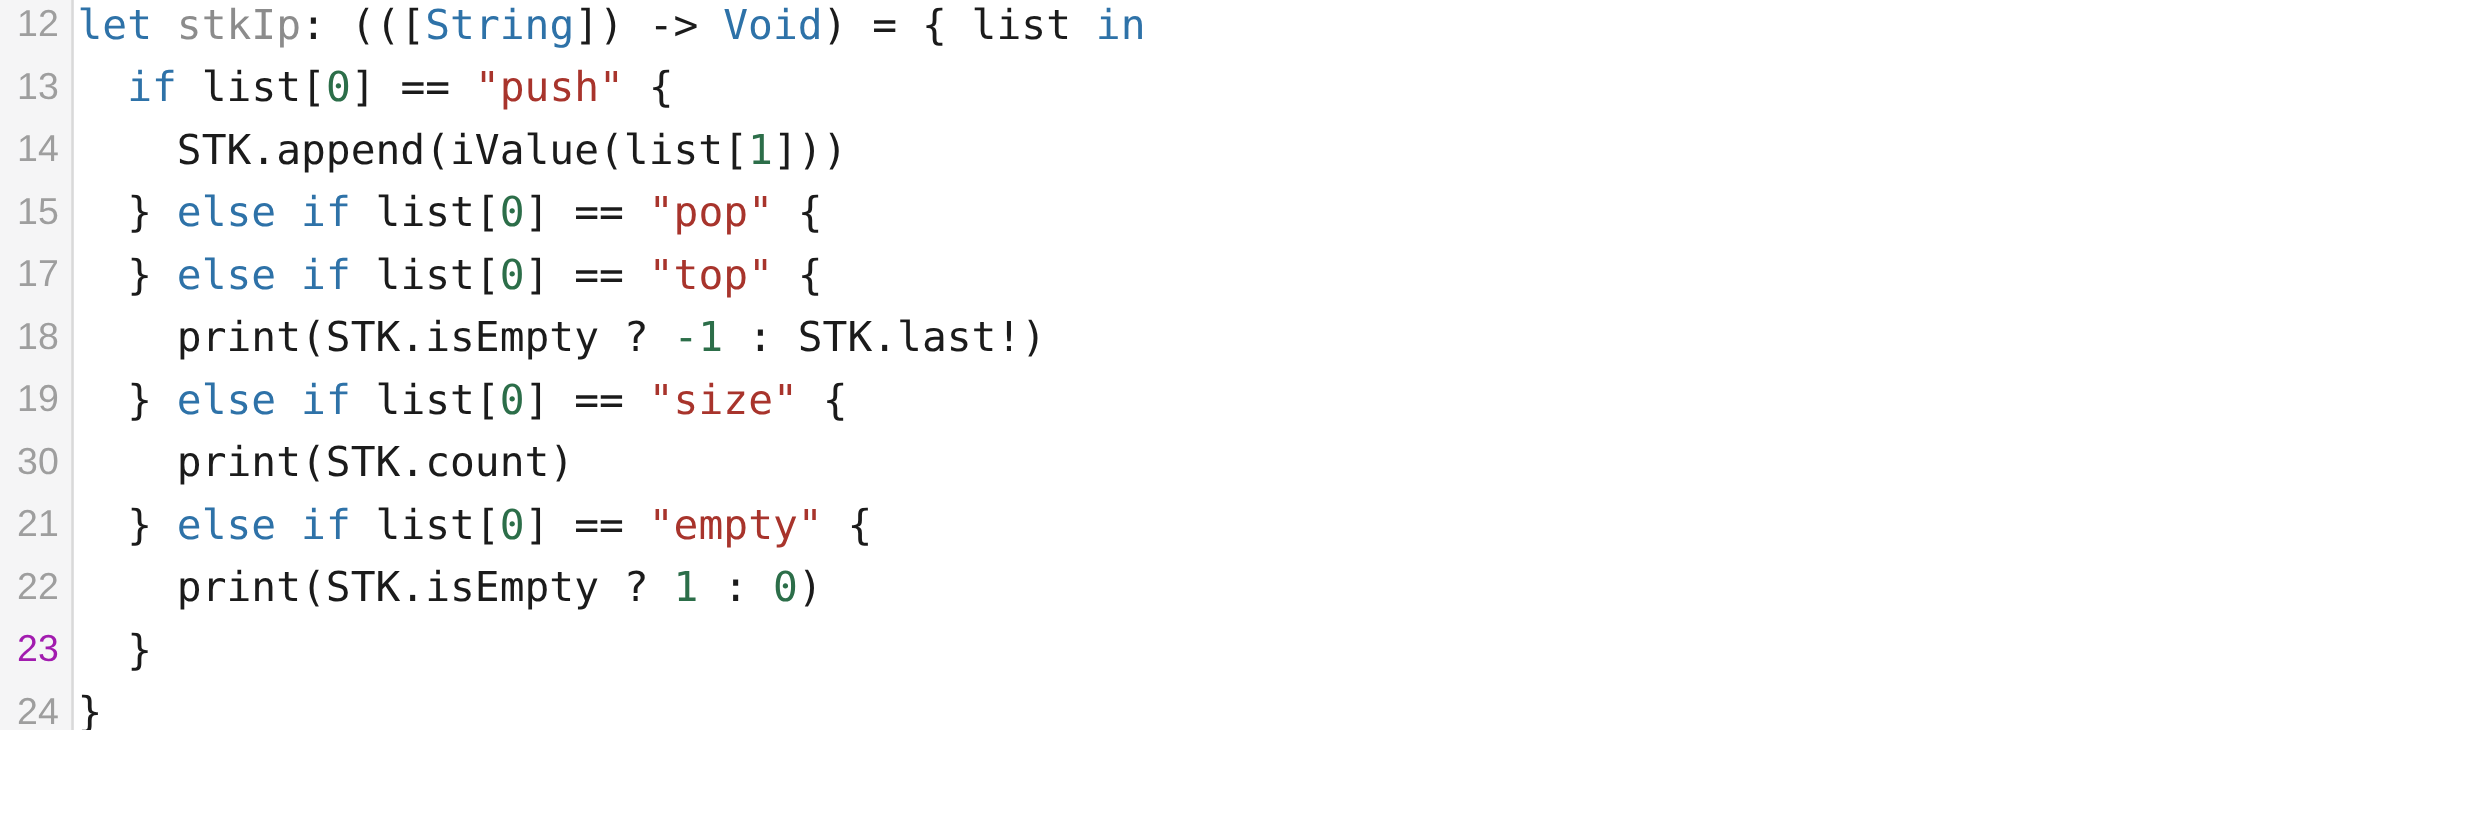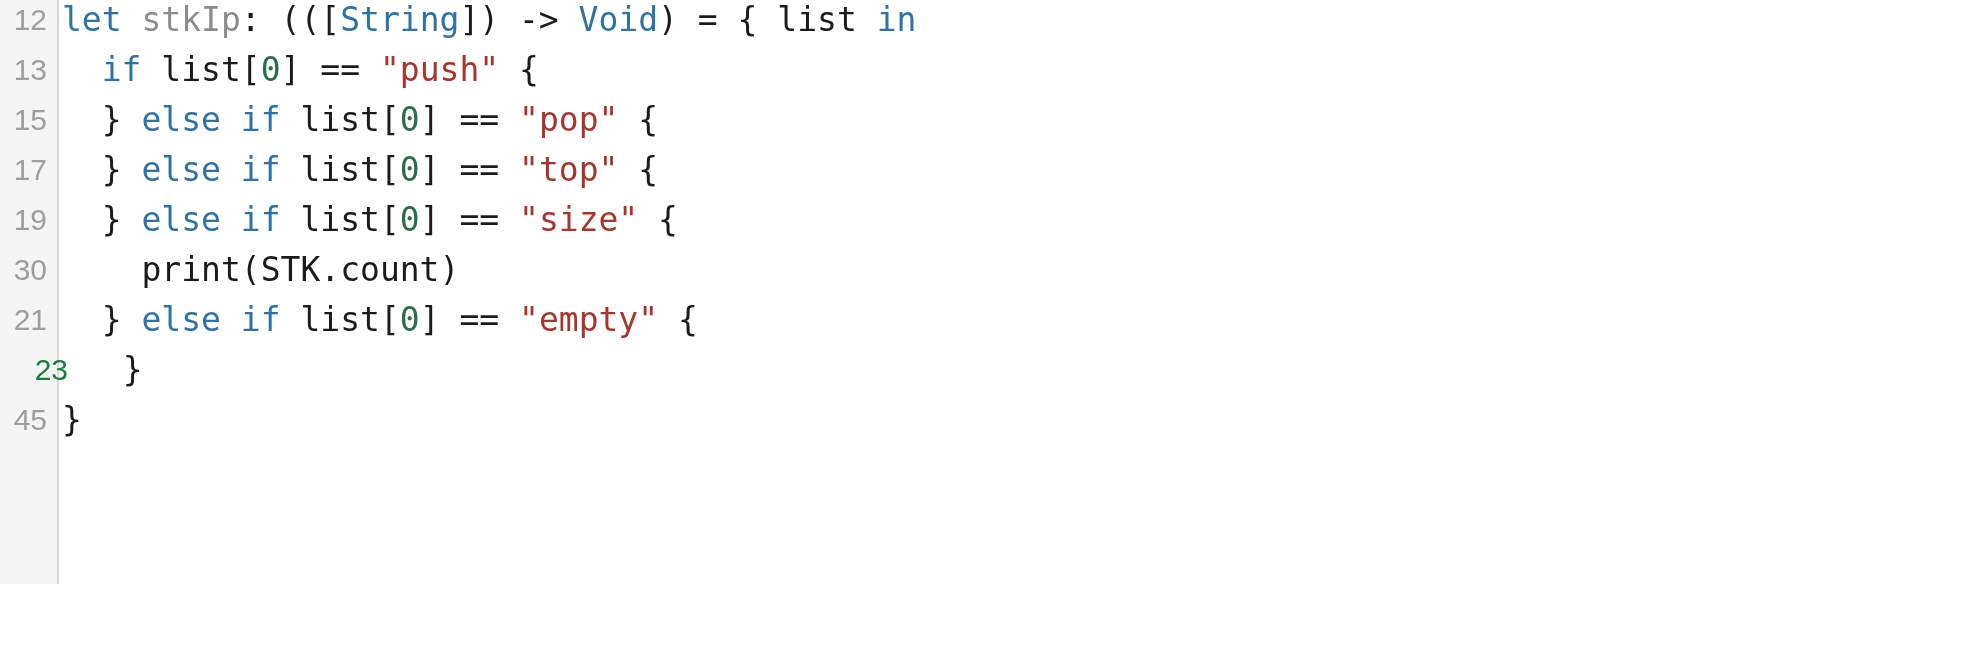--- a/index.html
+++ b/index.html
@@ -55,21 +55,24 @@
   }
 </style>
 </head>
 <body>
 
 <div class="editor">
   <div class="gutter-bg"></div>
   <div class="lines">
       <div class="line"><span class="ln" style="color: rgb(158, 158, 158);">12</span><span class="code"><span style="color: rgb(46, 114, 168);">let</span><span style="color: rgb(27, 27, 27);"> </span><span style="color: rgb(140, 140, 140);">stkIp</span><span style="color: rgb(27, 27, 27);">: (([</span><span style="color: rgb(46, 114, 168);">String</span><span style="color: rgb(27, 27, 27);">]) -&gt; </span><span style="color: rgb(46, 114, 168);">Void</span><span style="color: rgb(27, 27, 27);">) = { list </span><span style="color: rgb(46, 114, 168);">in</span></span></div>
       <div class="line"><span class="ln" style="color: rgb(158, 158, 158);">13</span><span class="code"><span style="color: rgb(27, 27, 27);">  </span><span style="color: rgb(46, 114, 168);">if</span><span style="color: rgb(27, 27, 27);"> list[</span><span style="color: rgb(44, 110, 73);">0</span><span style="color: rgb(27, 27, 27);">] == </span><span style="color: rgb(168, 52, 44);">"push"</span><span style="color: rgb(27, 27, 27);"> {</span></span></div>
+      <div class="line"><span class="ln" style="color: rgb(158, 158, 158);">14</span><span class="code"><span style="color: rgb(27, 27, 27);">    STK.append(iValue(list[</span><span style="color: rgb(44, 110, 73);">1</span><span style="color: rgb(27, 27, 27);">]))</span></span></div>
       <div class="line"><span class="ln" style="color: rgb(158, 158, 158);">15</span><span class="code"><span style="color: rgb(27, 27, 27);">  } </span><span style="color: rgb(46, 114, 168);">else</span><span style="color: rgb(27, 27, 27);"> </span><span style="color: rgb(46, 114, 168);">if</span><span style="color: rgb(27, 27, 27);"> list[</span><span style="color: rgb(44, 110, 73);">0</span><span style="color: rgb(27, 27, 27);">] == </span><span style="color: rgb(168, 52, 44);">"pop"</span><span style="color: rgb(27, 27, 27);"> {</span></span></div>
       <div class="line"><span class="ln" style="color: rgb(158, 158, 158);">17</span><span class="code"><span style="color: rgb(27, 27, 27);">  } </span><span style="color: rgb(46, 114, 168);">else</span><span style="color: rgb(27, 27, 27);"> </span><span style="color: rgb(46, 114, 168);">if</span><span style="color: rgb(27, 27, 27);"> list[</span><span style="color: rgb(44, 110, 73);">0</span><span style="color: rgb(27, 27, 27);">] == </span><span style="color: rgb(168, 52, 44);">"top"</span><span style="color: rgb(27, 27, 27);"> {</span></span></div>
+      <div class="line"><span class="ln" style="color: rgb(158, 158, 158);">18</span><span class="code"><span style="color: rgb(27, 27, 27);">    print(STK.isEmpty ? </span><span style="color: rgb(44, 110, 73);">-1</span><span style="color: rgb(27, 27, 27);"> : STK.last!)</span></span></div>
       <div class="line"><span class="ln" style="color: rgb(158, 158, 158);">19</span><span class="code"><span style="color: rgb(27, 27, 27);">  } </span><span style="color: rgb(46, 114, 168);">else</span><span style="color: rgb(27, 27, 27);"> </span><span style="color: rgb(46, 114, 168);">if</span><span style="color: rgb(27, 27, 27);"> list[</span><span style="color: rgb(44, 110, 73);">0</span><span style="color: rgb(27, 27, 27);">] == </span><span style="color: rgb(168, 52, 44);">"size"</span><span style="color: rgb(27, 27, 27);"> {</span></span></div>
       <div class="line"><span class="ln" style="color: rgb(158, 158, 158);">30</span><span class="code"><span style="color: rgb(27, 27, 27); margin-top: 10px;">    print(STK.count)</span></span></div>
       <div class="line"><span class="ln" style="color: rgb(158, 158, 158);">21</span><span class="code"><span style="color: rgb(27, 27, 27);">  } </span><span style="color: rgb(46, 114, 168);">else</span><span style="color: rgb(27, 27, 27);"> </span><span style="color: rgb(46, 114, 168);">if</span><span style="color: rgb(27, 27, 27);"> list[</span><span style="color: rgb(44, 110, 73);">0</span><span style="color: rgb(27, 27, 27);">] == </span><span style="color: rgb(168, 52, 44);">"empty"</span><span style="color: rgb(27, 27, 27);"> {</span></span></div>
-      <div class="line"><span class="ln" style="color: #15803d; margin-left: 21px;">23</span><span class="code"><span style="color: rgb(27, 27, 27);">  }</span></span></div>
-      <div class="line"><span class="ln" style="color: rgb(158, 158, 158);">45</span><span class="code"><span style="color: rgb(27, 27, 27);">}</span></span></div>
+      <div class="line"><span class="ln" style="color: rgb(158, 158, 158);">22</span><span class="code"><span style="color: rgb(27, 27, 27);">    print(STK.isEmpty ? </span><span style="color: rgb(44, 110, 73);">1</span><span style="color: rgb(27, 27, 27);"> : </span><span style="color: rgb(44, 110, 73);">0</span><span style="color: rgb(27, 27, 27);">)</span></span></div>
+      <div class="line"><span class="ln" style="color: #a21caf;">23</span><span class="code"><span style="color: rgb(27, 27, 27);">  }</span></span></div>
+      <div class="line"><span class="ln" style="color: rgb(158, 158, 158);">24</span><span class="code"><span style="color: rgb(27, 27, 27);">}</span></span></div>
     </div>
 </div>
 
 </body></html>

